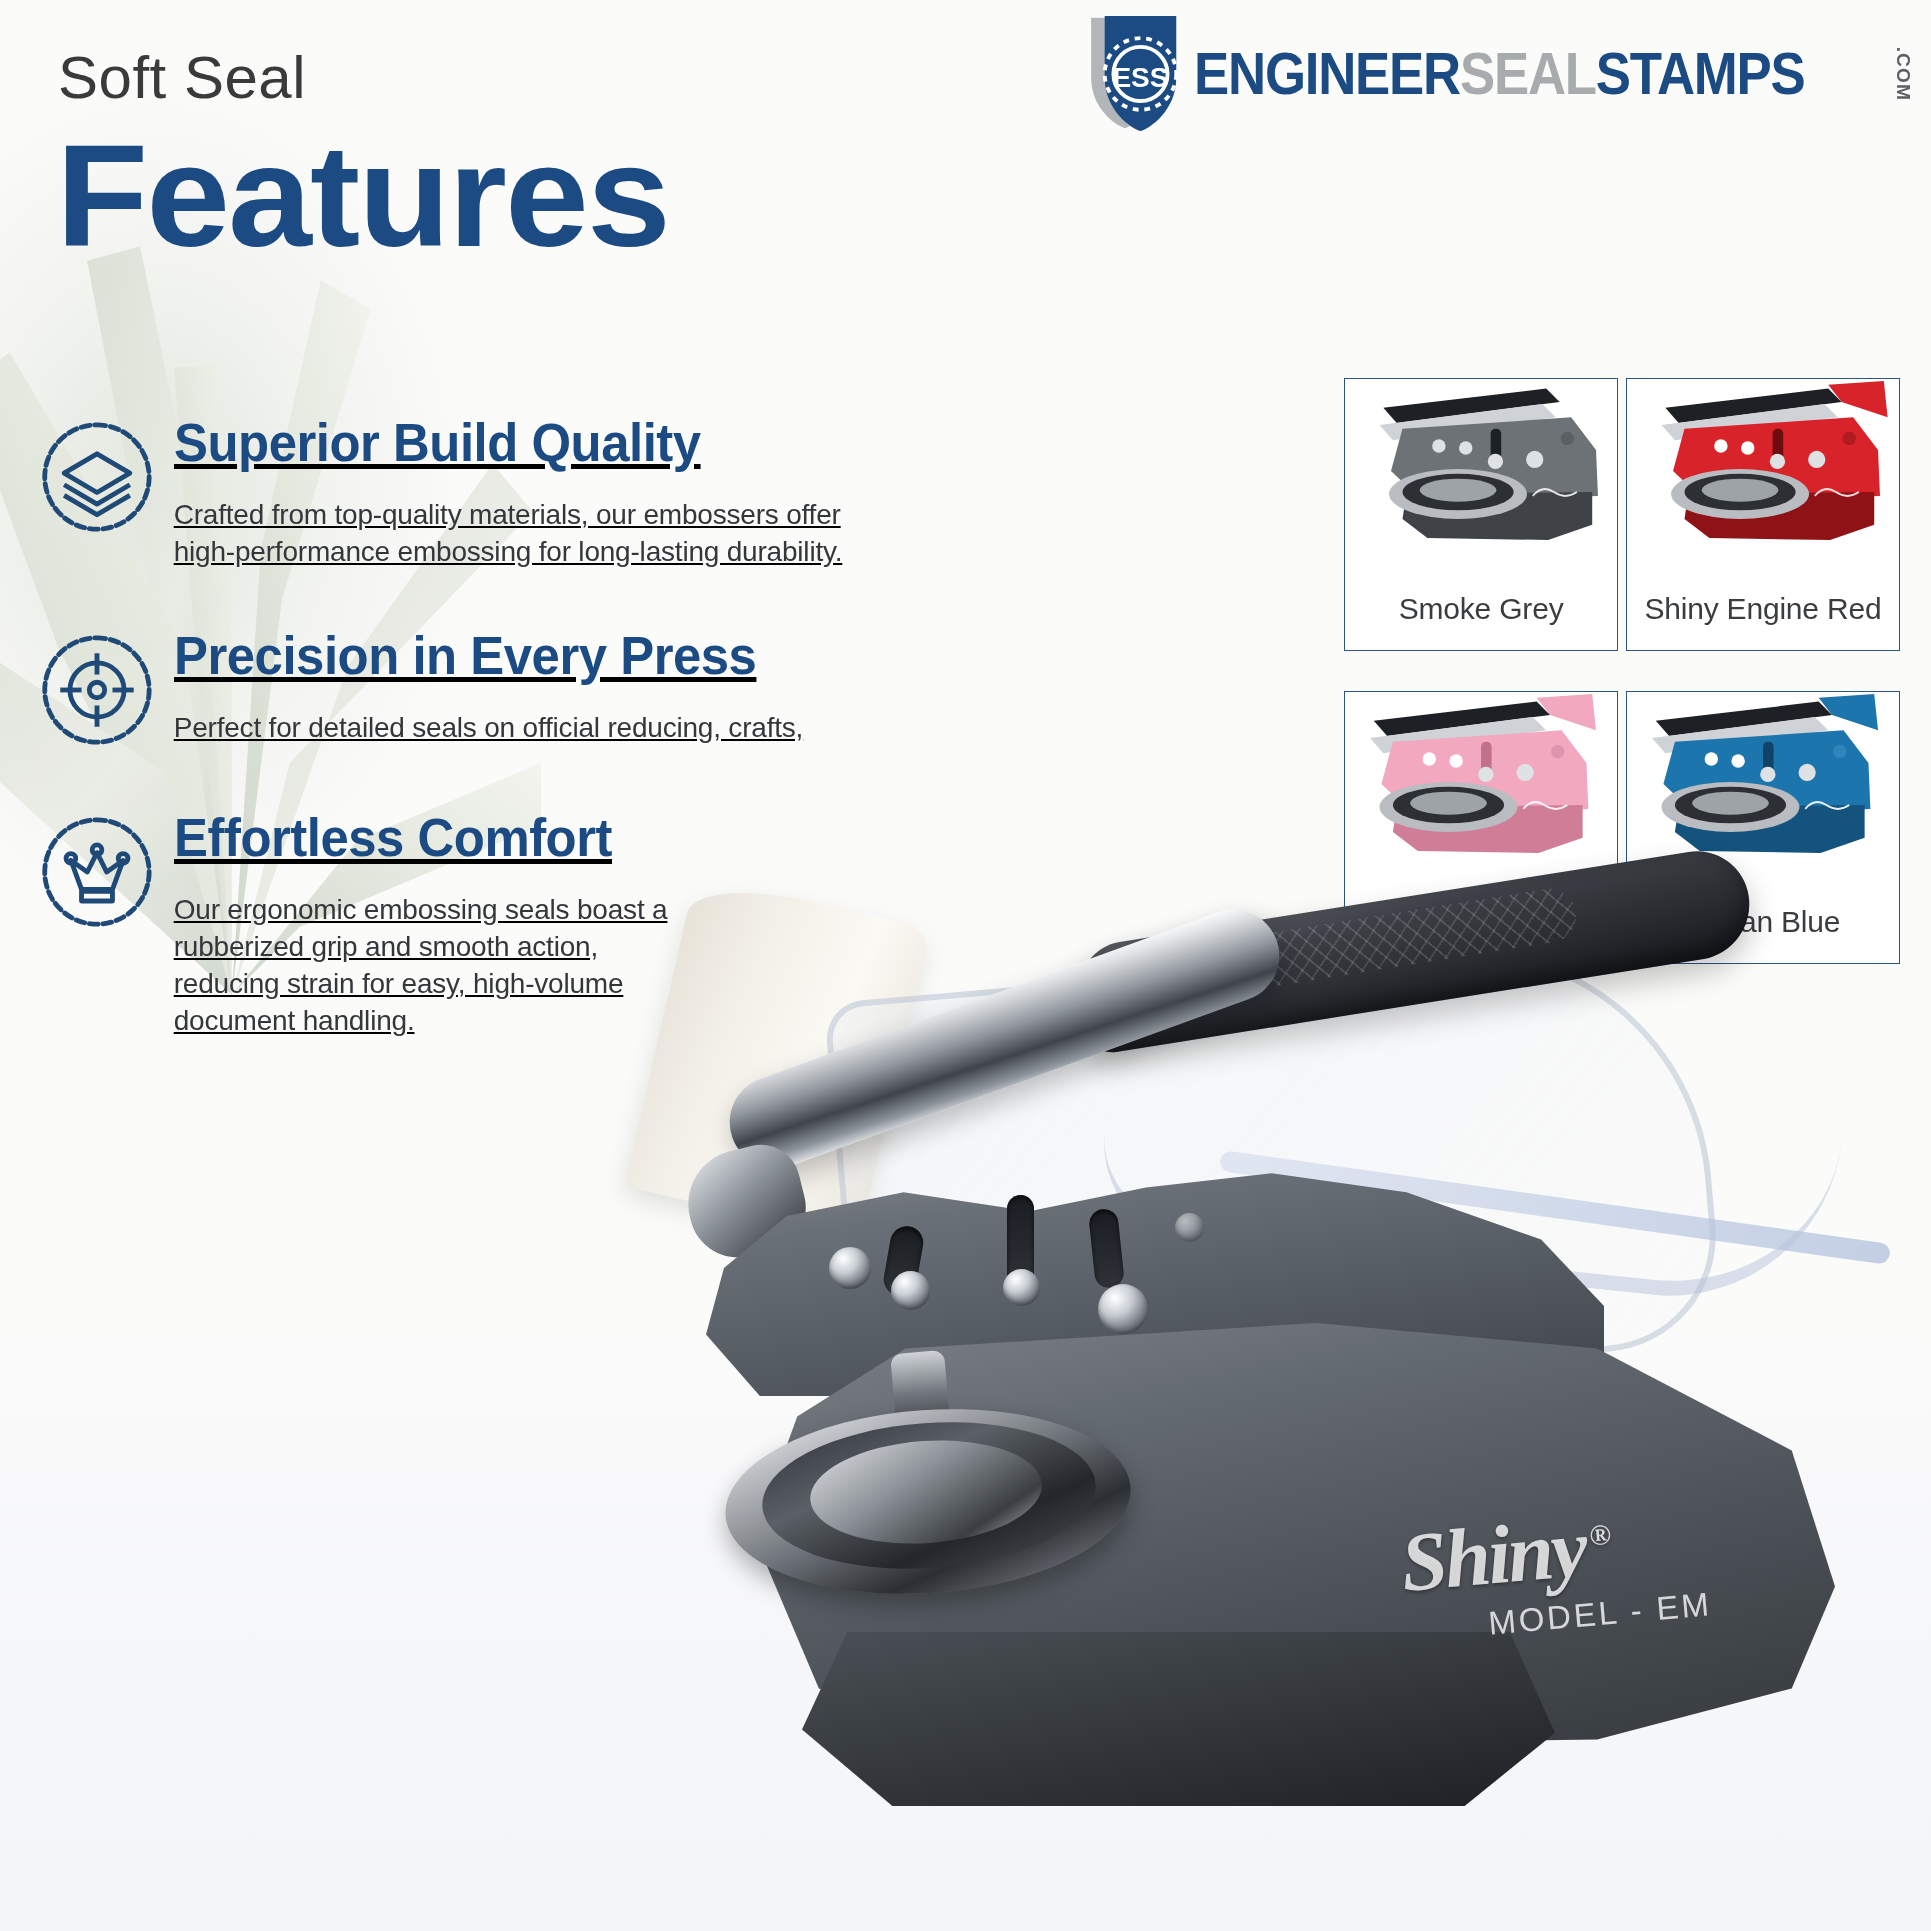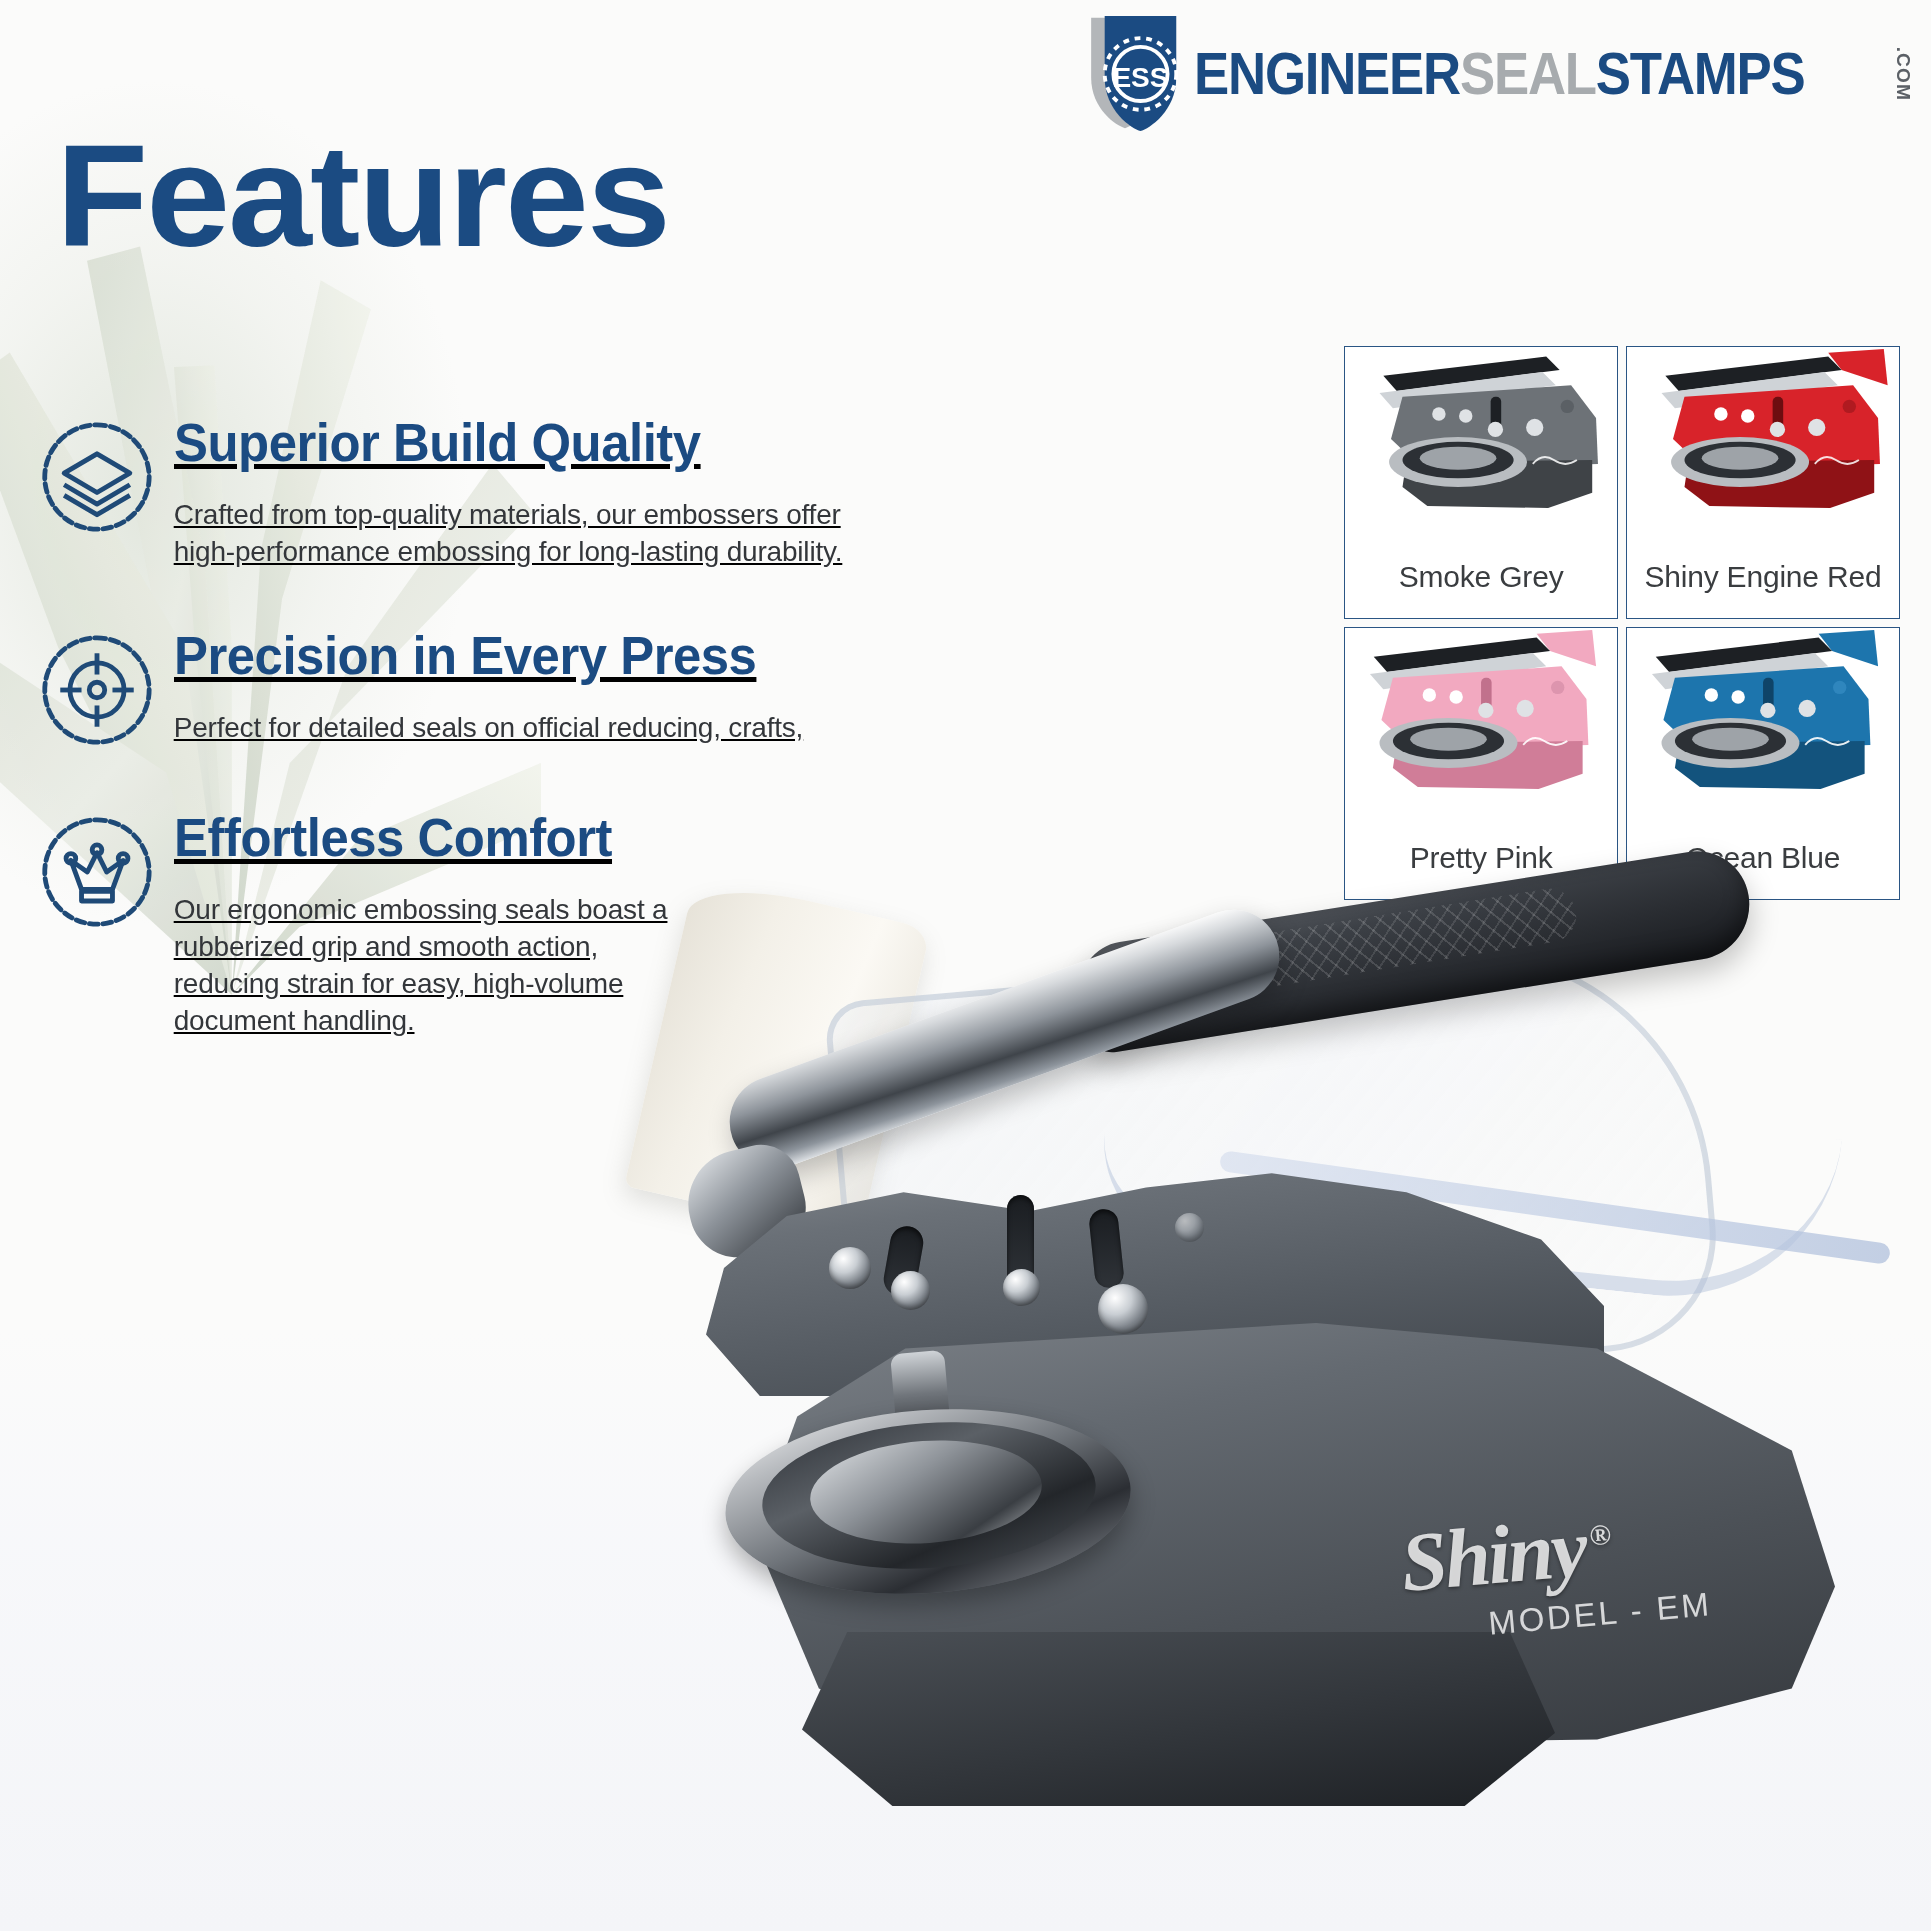--- a/index.html
+++ b/index.html
@@ -133,20 +133,21 @@
   .swatch {
     border: 1.9px solid #2a5584;
     background: #ffffff;
     height: 273px;
     display: flex;
     flex-direction: column;
     align-items: center;
     justify-content: flex-start;
     overflow: hidden;
     position: relative;
+    margin-top: 32px;
   }
   .swatch-img { width: 100%; height: 189px; position: relative; overflow: hidden; }
   .swatch-label {
     flex: 1;
     display: flex; align-items: center; justify-content: center;
     font-size: 30px;
     color: #3a3d40;
     letter-spacing: -0.2px;
     width: 100%;
   }
@@ -362,20 +363,21 @@
       <path d="M300 880 L60 660 L-70 520 L-40 470 L232 650 Z" fill="url(#leafg)"></path>
       <path d="M300 880 L330 420 L392 140 L444 170 L352 470 Z" fill="url(#leafg2)"></path>
       <path d="M300 880 L420 540 L570 330 L612 380 L360 640 Z" fill="url(#leafg)"></path>
       <path d="M300 880 L430 720 L620 640 L630 700 L370 810 Z" fill="url(#leafg2)"></path>
       <path d="M300 880 L262 520 L240 230 L282 228 L300 520 Z" fill="url(#leafg2)" opacity=".8"></path>
     </g>
   </svg>
 
   <div class="bg-desk"></div>
 
+  <div class="kicker">Soft Seal</div>
   <div class="bigtitle">Features</div>
 
   <div class="logo">
     <div class="logo-shield">
       <svg viewBox="0 0 130 122" width="126" height="118" aria-hidden="true">
         <path d="M30 4 h70 v62 c0 32 -26 50 -35 52 c-9 -2 -35 -20 -35 -52 z" fill="#b3b6b9"></path>
         <path d="M44 2 h74 v64 c0 34 -28 53 -37 55 c-9 -2 -37 -21 -37 -55 z" fill="#1b4b82"></path>
         <g fill="none" stroke="#ffffff" stroke-width="4">
           <circle cx="81" cy="62" r="37" stroke-dasharray="6 6"></circle>
           <circle cx="81" cy="62" r="28"></circle>

